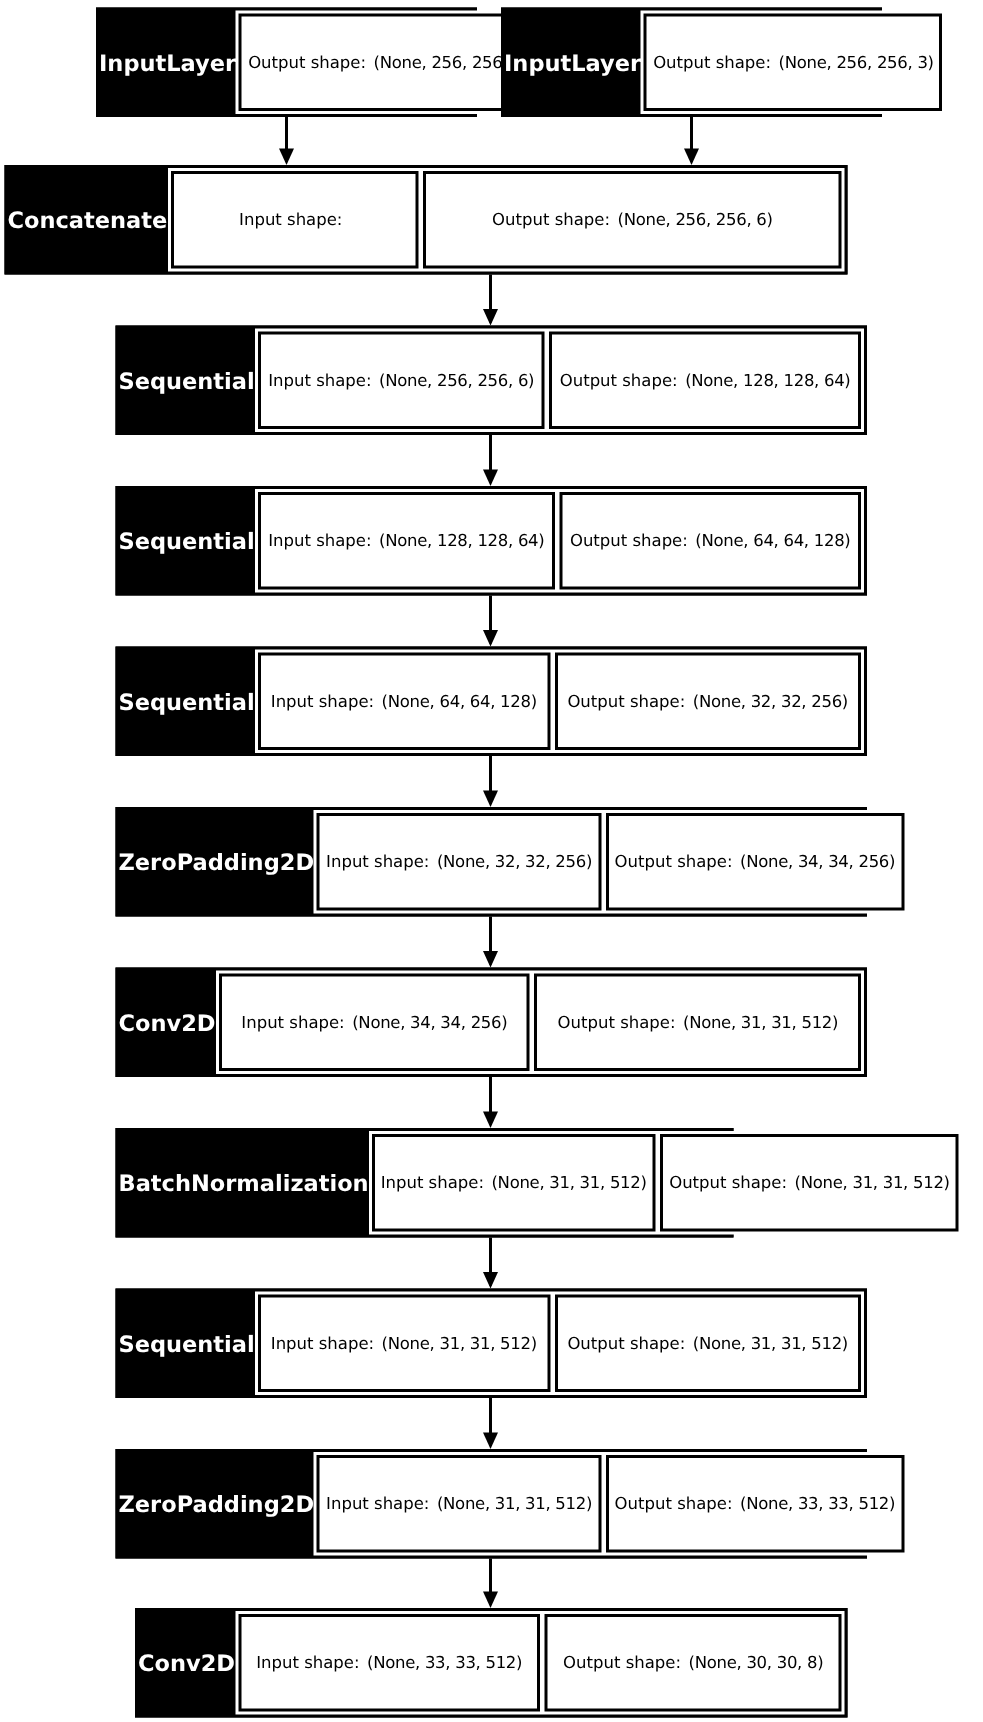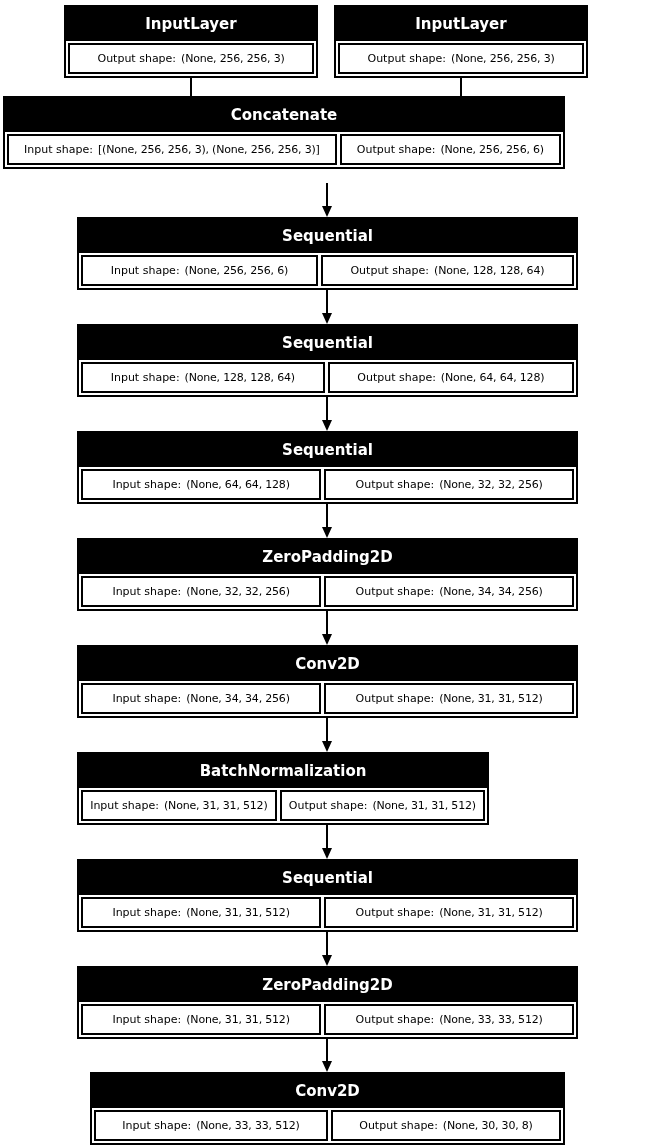--- a/index.html
+++ b/index.html
@@ -15,21 +15,21 @@
     background: #ffffff;
     overflow: hidden;
   }
   .node {
     position: absolute;
     box-sizing: border-box;
     height: 73px;
     border: 2px solid #000000;
     background: #000000;
     display: flex;
-    flex-direction: column;
+    flex-direction: row;
   }
   .node-header {
     flex: 0 0 34px;
     background: #000000;
     color: #ffffff;
     font-weight: bold;
     font-size: 15px;
     display: flex;
     align-items: center;
     justify-content: center;
@@ -106,26 +106,25 @@
   <div class="node" style="left:334px;top:5px;width:254px">
     <div class="node-header">InputLayer</div>
     <div class="node-body">
       <div class="cell">
         <span class="cl">Output shape:</span>
         <span class="cv">(None, 256, 256, 3)</span>
       </div>
     </div>
   </div>
 
-  <div class="node" style="left:3px;top:96px;width:562px">
+  <div class="node" style="left:3px;top:110px;width:562px">
     <div class="node-header">Concatenate</div>
     <div class="node-body">
       <div class="cell">
         <span class="cl">Input shape:</span>
-        <span class="cv">[(None, 256, 256, 3), (None, 256, 256, 3)]</span>
       </div>
       <div class="cell">
         <span class="cl">Output shape:</span>
         <span class="cv">(None, 256, 256, 6)</span>
       </div>
     </div>
   </div>
 
   <div class="node" style="left:77px;top:217px;width:501px">
     <div class="node-header">Sequential</div>

